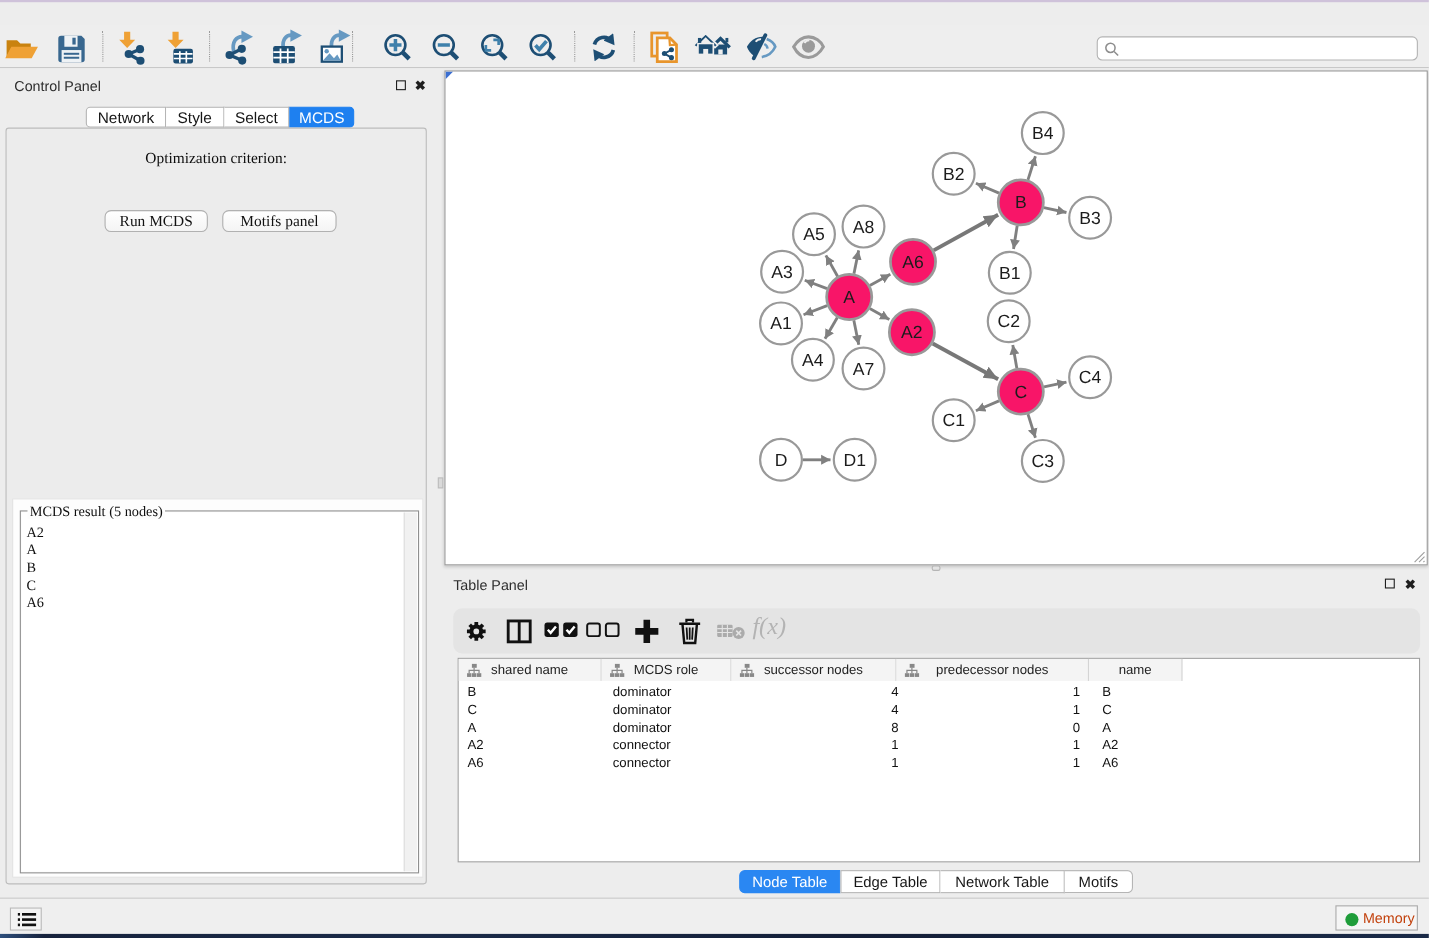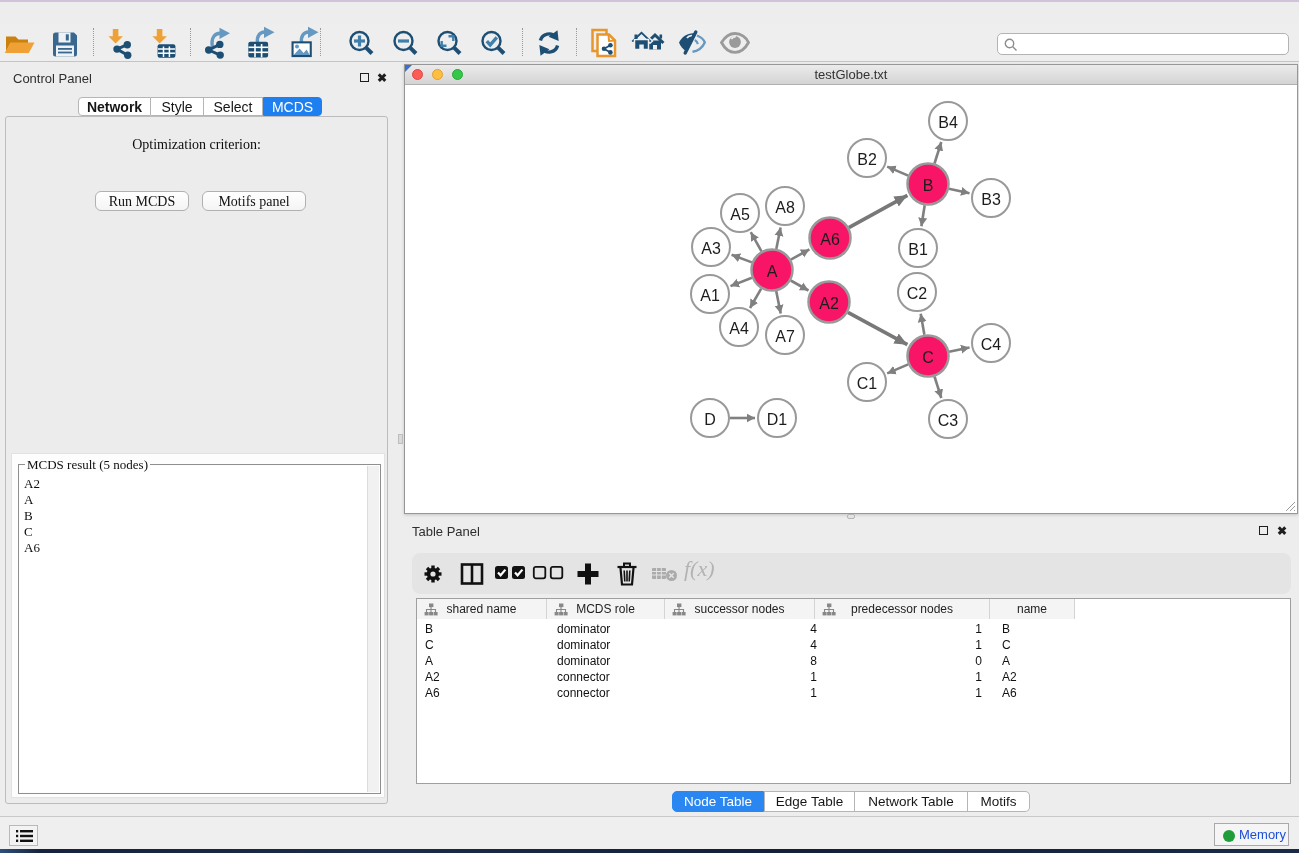--- a/index.html
+++ b/index.html
@@ -228,21 +228,21 @@
       <svg style="position:absolute;left:5px;top:3px;" width="16" height="16" viewBox="0 0 16 16">
         <circle cx="6.5" cy="6.5" r="4.2" fill="none" stroke="#8d8d8d" stroke-width="1.4"></circle>
         <line x1="9.8" y1="9.8" x2="13.5" y2="13.5" stroke="#8d8d8d" stroke-width="1.4"></line>
       </svg>
     </div>
   </div>
   <div id="main">
     <div class="paneltitle abs" style="left:13px;top:9px;">Control Panel</div>
     <div class="floatbtn" style="left:360px;top:11px;"></div>
     <div class="closebtn" style="left:377px;top:10px;">✖</div>
-    <div class="tab" style="left:78px;width:73px;border-radius:4px 0 0 4px;font-weight:bold;">Network</div>
+    <div class="tab" style="left:78px;width:73px;border-radius:4px 0 0 4px;">Network</div>
     <div class="tab" style="left:151px;width:53px;border-left:none;">Style</div>
     <div class="tab" style="left:204px;width:59px;border-left:none;">Select</div>
     <div class="tab tabsel" style="left:263px;width:59px;border-radius:0 4px 4px 0;">MCDS</div>
     <div id="cpcontent">
       <div class="abs" style="left:0;top:20px;width:100%;text-align:center;font-size:14px;color:#0c0c0c;">Optimization criterion:</div>
       <div class="btn" style="left:89px;top:74px;width:94px;height:20px;line-height:19px;">Run MCDS</div>
       <div class="btn" style="left:196px;top:74px;width:104px;height:20px;line-height:19px;">Motifs panel</div>
       <div class="abs" style="left:5px;top:336px;width:374px;height:345px;background:#fdfdfd;border:1px solid #e2e2e2;">
         <div class="abs" style="left:6px;top:10px;width:363px;height:330px;border:1px solid #8f8f8f;">
           <div class="abs" style="left:6px;top:-8px;background:#fdfdfd;padding:0 2px;font-size:13px;color:#0e0e0e;line-height:15px;z-index:3;">MCDS result (5 nodes)</div>
@@ -250,26 +250,20 @@
             <div class="abs" style="left:4px;top:10px;font-size:13px;color:#0e0e0e;line-height:16px;">A2<br>A<br>B<br>C<br>A6</div>
             <div class="abs" style="right:0;top:0;width:12px;height:326px;background:#f1f1f1;border-left:1px solid #dcdcdc;"></div>
           </div>
         </div>
       </div>
     </div>
     <div id="netwin">
       <svg style="position:absolute;left:0;top:0;z-index:5;" width="8" height="8" viewBox="0 0 8 8">
           <path d="M0 0 H7 L0 7 Z" fill="#3b6fd1"></path>
         </svg>
-      <div id="nettitle">
-        <div class="light lr" style="left:7px;top:4px;width:11px;height:11px;"></div>
-        <div class="light ly" style="left:27px;top:4px;width:11px;height:11px;"></div>
-        <div class="light lg" style="left:47px;top:4px;width:11px;height:11px;"></div>
-        <div class="title">testGlobe.txt</div>
-      </div>
       <svg style="position:absolute;left:1px;top:20px;" width="891" height="427" viewBox="0 0 891 427">
         <defs>
           <marker id="aa" markerUnits="userSpaceOnUse" markerWidth="10" markerHeight="10" refX="8.5" refY="5" orient="auto">
               <path d="M0 0.5 L8.5 5 L0 9.5 Z" fill="#808080"></path>
             </marker>
           <marker id="ab" markerUnits="userSpaceOnUse" markerWidth="16" markerHeight="13" refX="13" refY="6.5" orient="auto">
               <path d="M0 0.8 L13 6.5 L0 12.2 Z" fill="#787878"></path>
             </marker>
         </defs>
         <line class="eN" x1="345.9" y1="192.8" x2="324.5" y2="201.1" marker-end="url(#aa)"></line>
@@ -479,17 +473,17 @@
             <rect x="0" y="5.8" width="2.2" height="2.4"></rect>
             <rect x="0" y="10.6" width="2.2" height="2.4"></rect>
         <rect x="4" y="1" width="13" height="2.4"></rect>
             <rect x="4" y="5.8" width="13" height="2.4"></rect>
             <rect x="4" y="10.6" width="13" height="2.4"></rect>
           </g>
       </svg>
     </div>
     <div class="abs" style="left:1214px;top:6px;width:75px;height:23px;background:#f5f5f5;border:1px solid #a9a9a9;">
       <div class="abs" style="left:8px;top:5.5px;width:12px;height:12px;border-radius:50%;background:#1f9d3a;"></div>
-      <div class="abs" style="left:24px;top:0;line-height:21px;font-size:13px;color:#1d4ed8;">Memory</div>
+      <div class="abs" style="left:24px;top:0;line-height:21px;font-size:13px;color:#c2410c;">Memory</div>
     </div>
     </div>
   <div id="deskstrip"></div>
 </div>
 
 </body></html>

